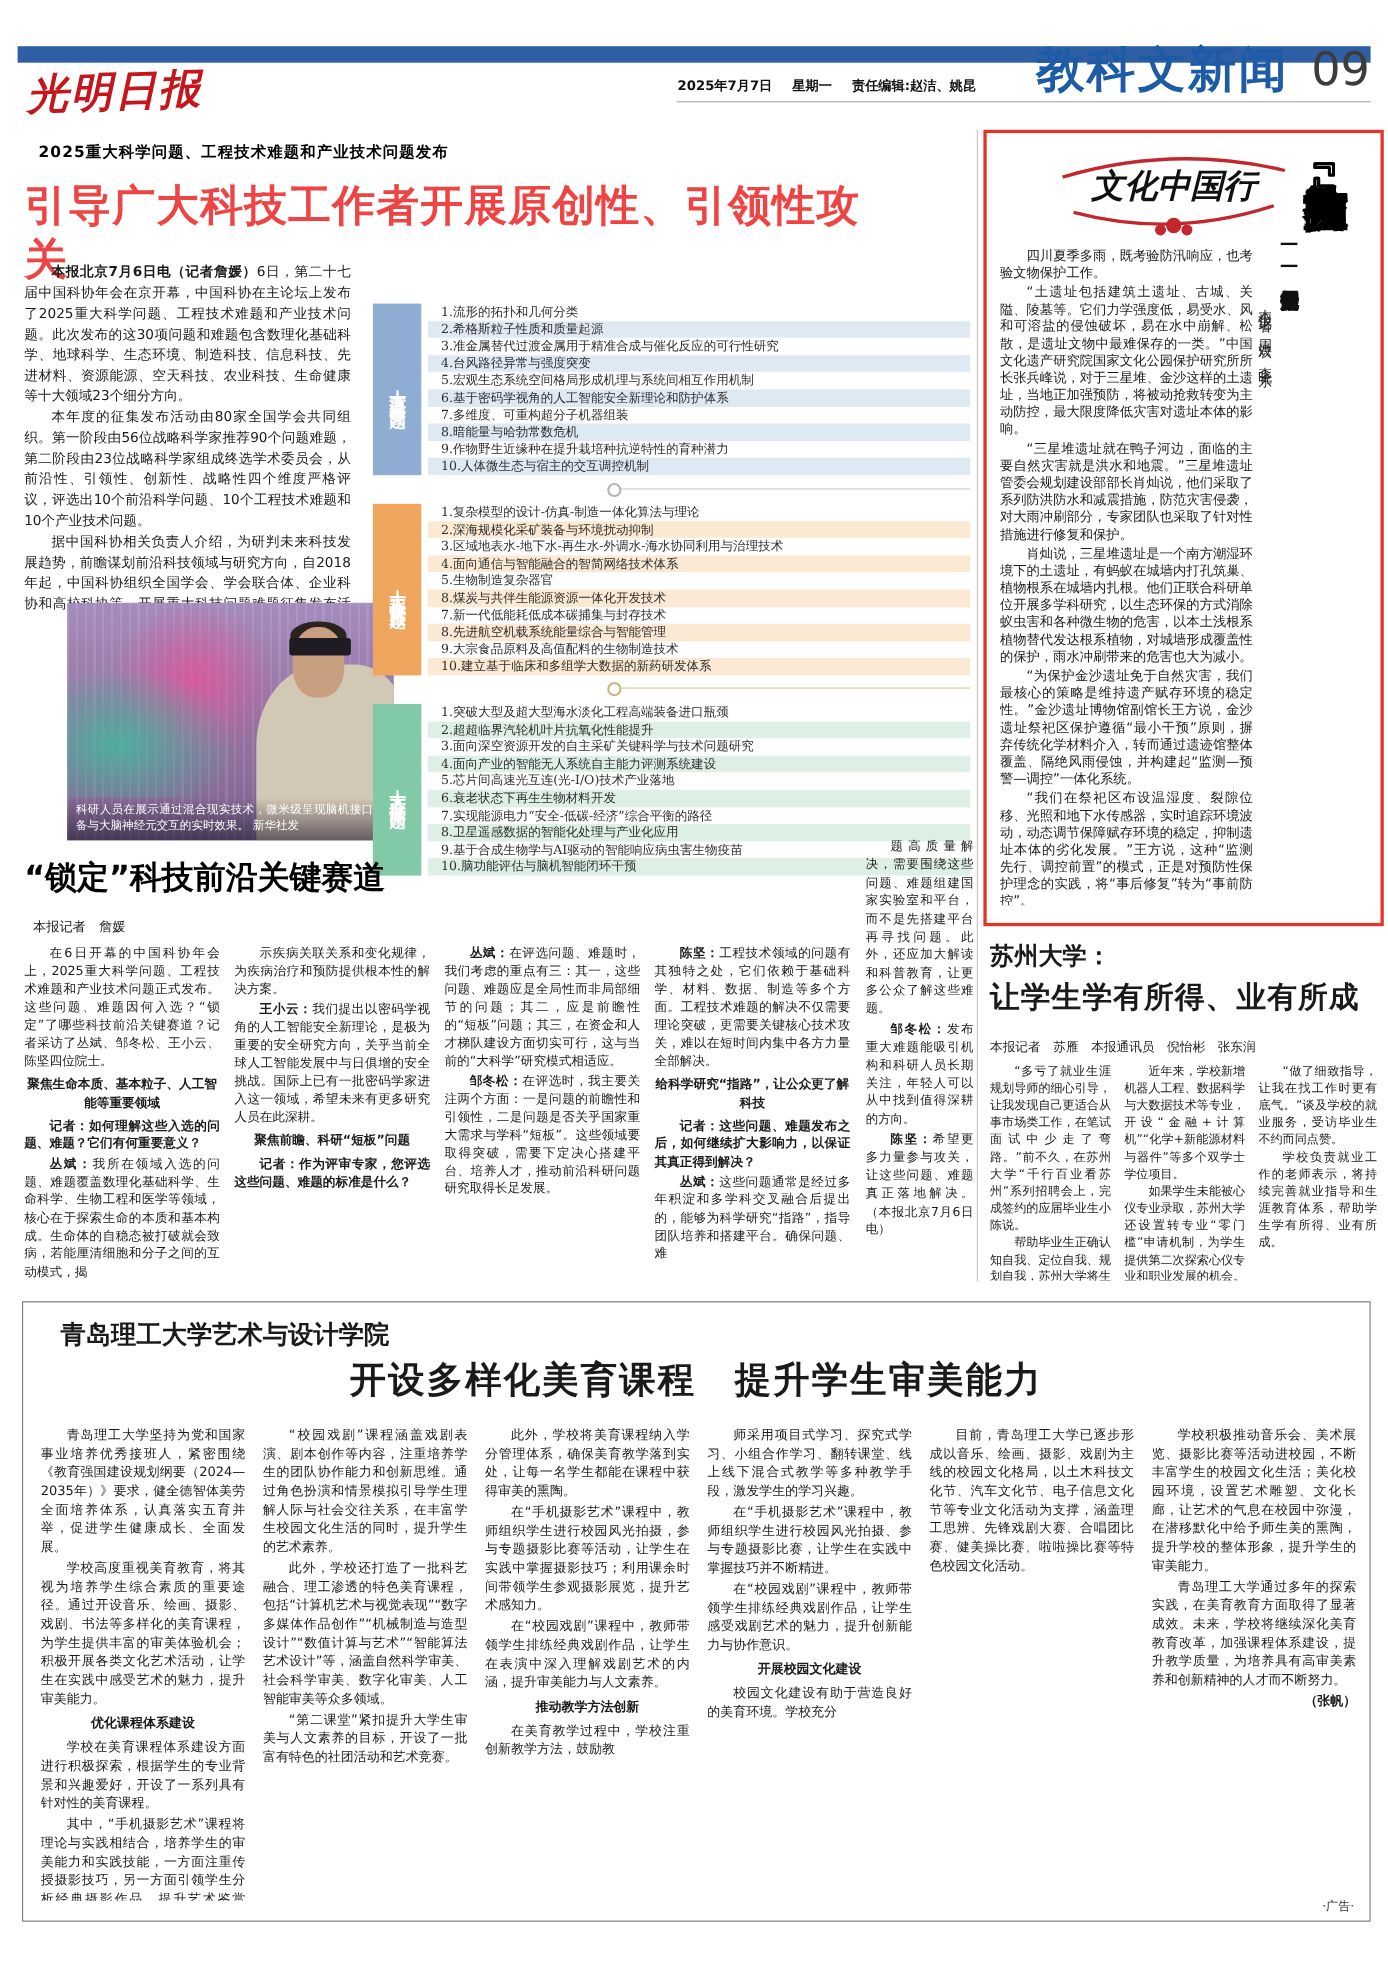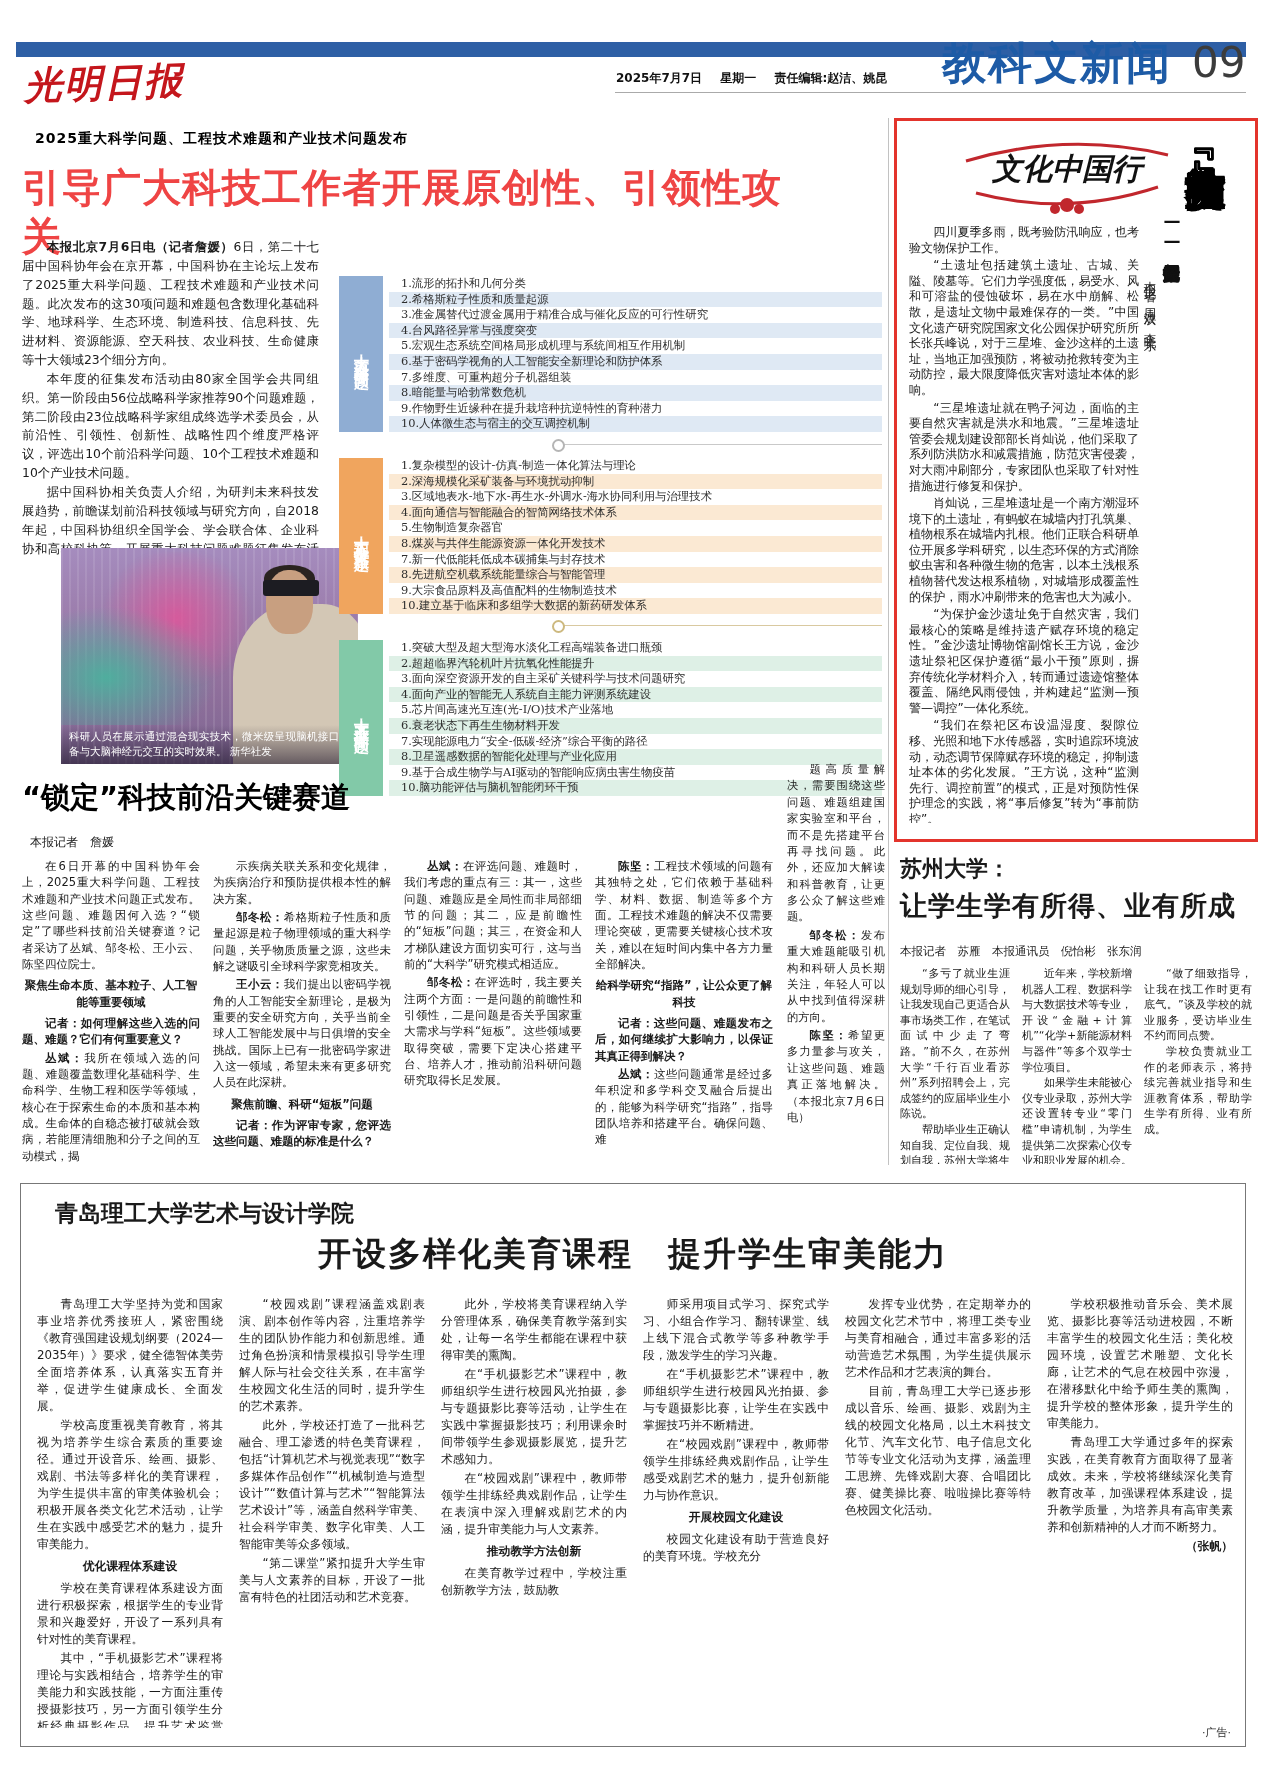--- a/index.html
+++ b/index.html
@@ -189,21 +189,20 @@
   <div class="abs int-headline">“锁定”科技前沿关键赛道</div>
   <div class="abs int-byline">本报记者　詹媛</div>
   <div class="abs int-col icol1">
     <p class="blk b-para"><b class="lead"></b><span>在6日开幕的中国科协年会上，2025重大科学问题、工程技术难题和产业技术问题正式发布。这些问题、难题因何入选？“锁定”了哪些科技前沿关键赛道？记者采访了丛斌、邹冬松、王小云、陈坚四位院士。</span></p>
       <p class="blk b-sub"><b class="lead"></b><span>聚焦生命本质、基本粒子、人工智能等重要领域</span></p>
       <p class="blk b-q"><b class="lead"></b><span>记者：如何理解这些入选的问题、难题？它们有何重要意义？</span></p>
       <p class="blk b-para"><b class="lead">丛斌：</b><span>我所在领域入选的问题、难题覆盖数理化基础科学、生命科学、生物工程和医学等领域，核心在于探索生命的本质和基本构成。生命体的自稳态被打破就会致病，若能厘清细胞和分子之间的互动模式，揭</span></p>
   </div>
   <div class="abs int-col icol2">
     <p class="blk b-para"><b class="lead"></b><span>示疾病关联关系和变化规律，为疾病治疗和预防提供根本性的解决方案。</span></p>
-      <p class="blk b-para"><b class="lead">邹冬松：</b><span>希格斯粒子性质和质量起源是粒子物理领域的重大科学问题，关乎物质质量之源，这些未解之谜吸引全球科学家竞相攻关。</span></p>
       <p class="blk b-para"><b class="lead">王小云：</b><span>我们提出以密码学视角的人工智能安全新理论，是极为重要的安全研究方向，关乎当前全球人工智能发展中与日俱增的安全挑战。国际上已有一批密码学家进入这一领域，希望未来有更多研究人员在此深耕。</span></p>
       <p class="blk b-sub"><b class="lead"></b><span>聚焦前瞻、科研“短板”问题</span></p>
       <p class="blk b-q"><b class="lead"></b><span>记者：作为评审专家，您评选这些问题、难题的标准是什么？</span></p>
   </div>
   <div class="abs int-col icol3">
     <p class="blk b-para"><b class="lead">丛斌：</b><span>在评选问题、难题时，我们考虑的重点有三：其一，这些问题、难题应是全局性而非局部细节的问题；其二，应是前瞻性的“短板”问题；其三，在资金和人才梯队建设方面切实可行，这与当前的“大科学”研究模式相适应。</span></p>
       <p class="blk b-para"><b class="lead">邹冬松：</b><span>在评选时，我主要关注两个方面：一是问题的前瞻性和引领性，二是问题是否关乎国家重大需求与学科“短板”。这些领域要取得突破，需要下定决心搭建平台、培养人才，推动前沿科研问题研究取得长足发展。</span></p>
   </div>
   <div class="abs int-col icol4">
     <p class="blk b-para"><b class="lead">陈坚：</b><span>工程技术领域的问题有其独特之处，它们依赖于基础科学、材料、数据、制造等多个方面。工程技术难题的解决不仅需要理论突破，更需要关键核心技术攻关，难以在短时间内集中各方力量全部解决。</span></p>
@@ -282,21 +281,20 @@
         <p class="blk b-para"><span>在美育教学过程中，学校注重创新教学方法，鼓励教</span></p>
     </div>
     <div class="ad-col ac4">
       <p class="blk b-para"><span>师采用项目式学习、探究式学习、小组合作学习、翻转课堂、线上线下混合式教学等多种教学手段，激发学生的学习兴趣。</span></p>
         <p class="blk b-para"><span>在“手机摄影艺术”课程中，教师组织学生进行校园风光拍摄、参与专题摄影比赛，让学生在实践中掌握技巧并不断精进。</span></p>
         <p class="blk b-para"><span>在“校园戏剧”课程中，教师带领学生排练经典戏剧作品，让学生感受戏剧艺术的魅力，提升创新能力与协作意识。</span></p>
         <p class="blk b-sub"><span>开展校园文化建设</span></p>
         <p class="blk b-para"><span>校园文化建设有助于营造良好的美育环境。学校充分</span></p>
     </div>
     <div class="ad-col ac5">
-      <p class="blk b-para"><span>发挥专业优势，在定期举办的校园文化艺术节中，将理工类专业与美育相融合，通过丰富多彩的活动营造艺术氛围，为学生提供展示艺术作品和才艺表演的舞台。</span></p>
         <p class="blk b-para"><span>目前，青岛理工大学已逐步形成以音乐、绘画、摄影、戏剧为主线的校园文化格局，以土木科技文化节、汽车文化节、电子信息文化节等专业文化活动为支撑，涵盖理工思辨、先锋戏剧大赛、合唱团比赛、健美操比赛、啦啦操比赛等特色校园文化活动。</span></p>
     </div>
     <div class="ad-col ac6">
       <p class="blk b-para"><span>学校积极推动音乐会、美术展览、摄影比赛等活动进校园，不断丰富学生的校园文化生活；美化校园环境，设置艺术雕塑、文化长廊，让艺术的气息在校园中弥漫，在潜移默化中给予师生美的熏陶，提升学校的整体形象，提升学生的审美能力。</span></p>
         <p class="blk b-para"><span>青岛理工大学通过多年的探索实践，在美育教育方面取得了显著成效。未来，学校将继续深化美育教育改革，加强课程体系建设，提升教学质量，为培养具有高审美素养和创新精神的人才而不断努力。</span></p>
         <p class="blk b-sign ad-sign"><span>（张帆）</span></p>
     </div>
     <div class="ad-mark">·广告·</div>
   </div>
 

